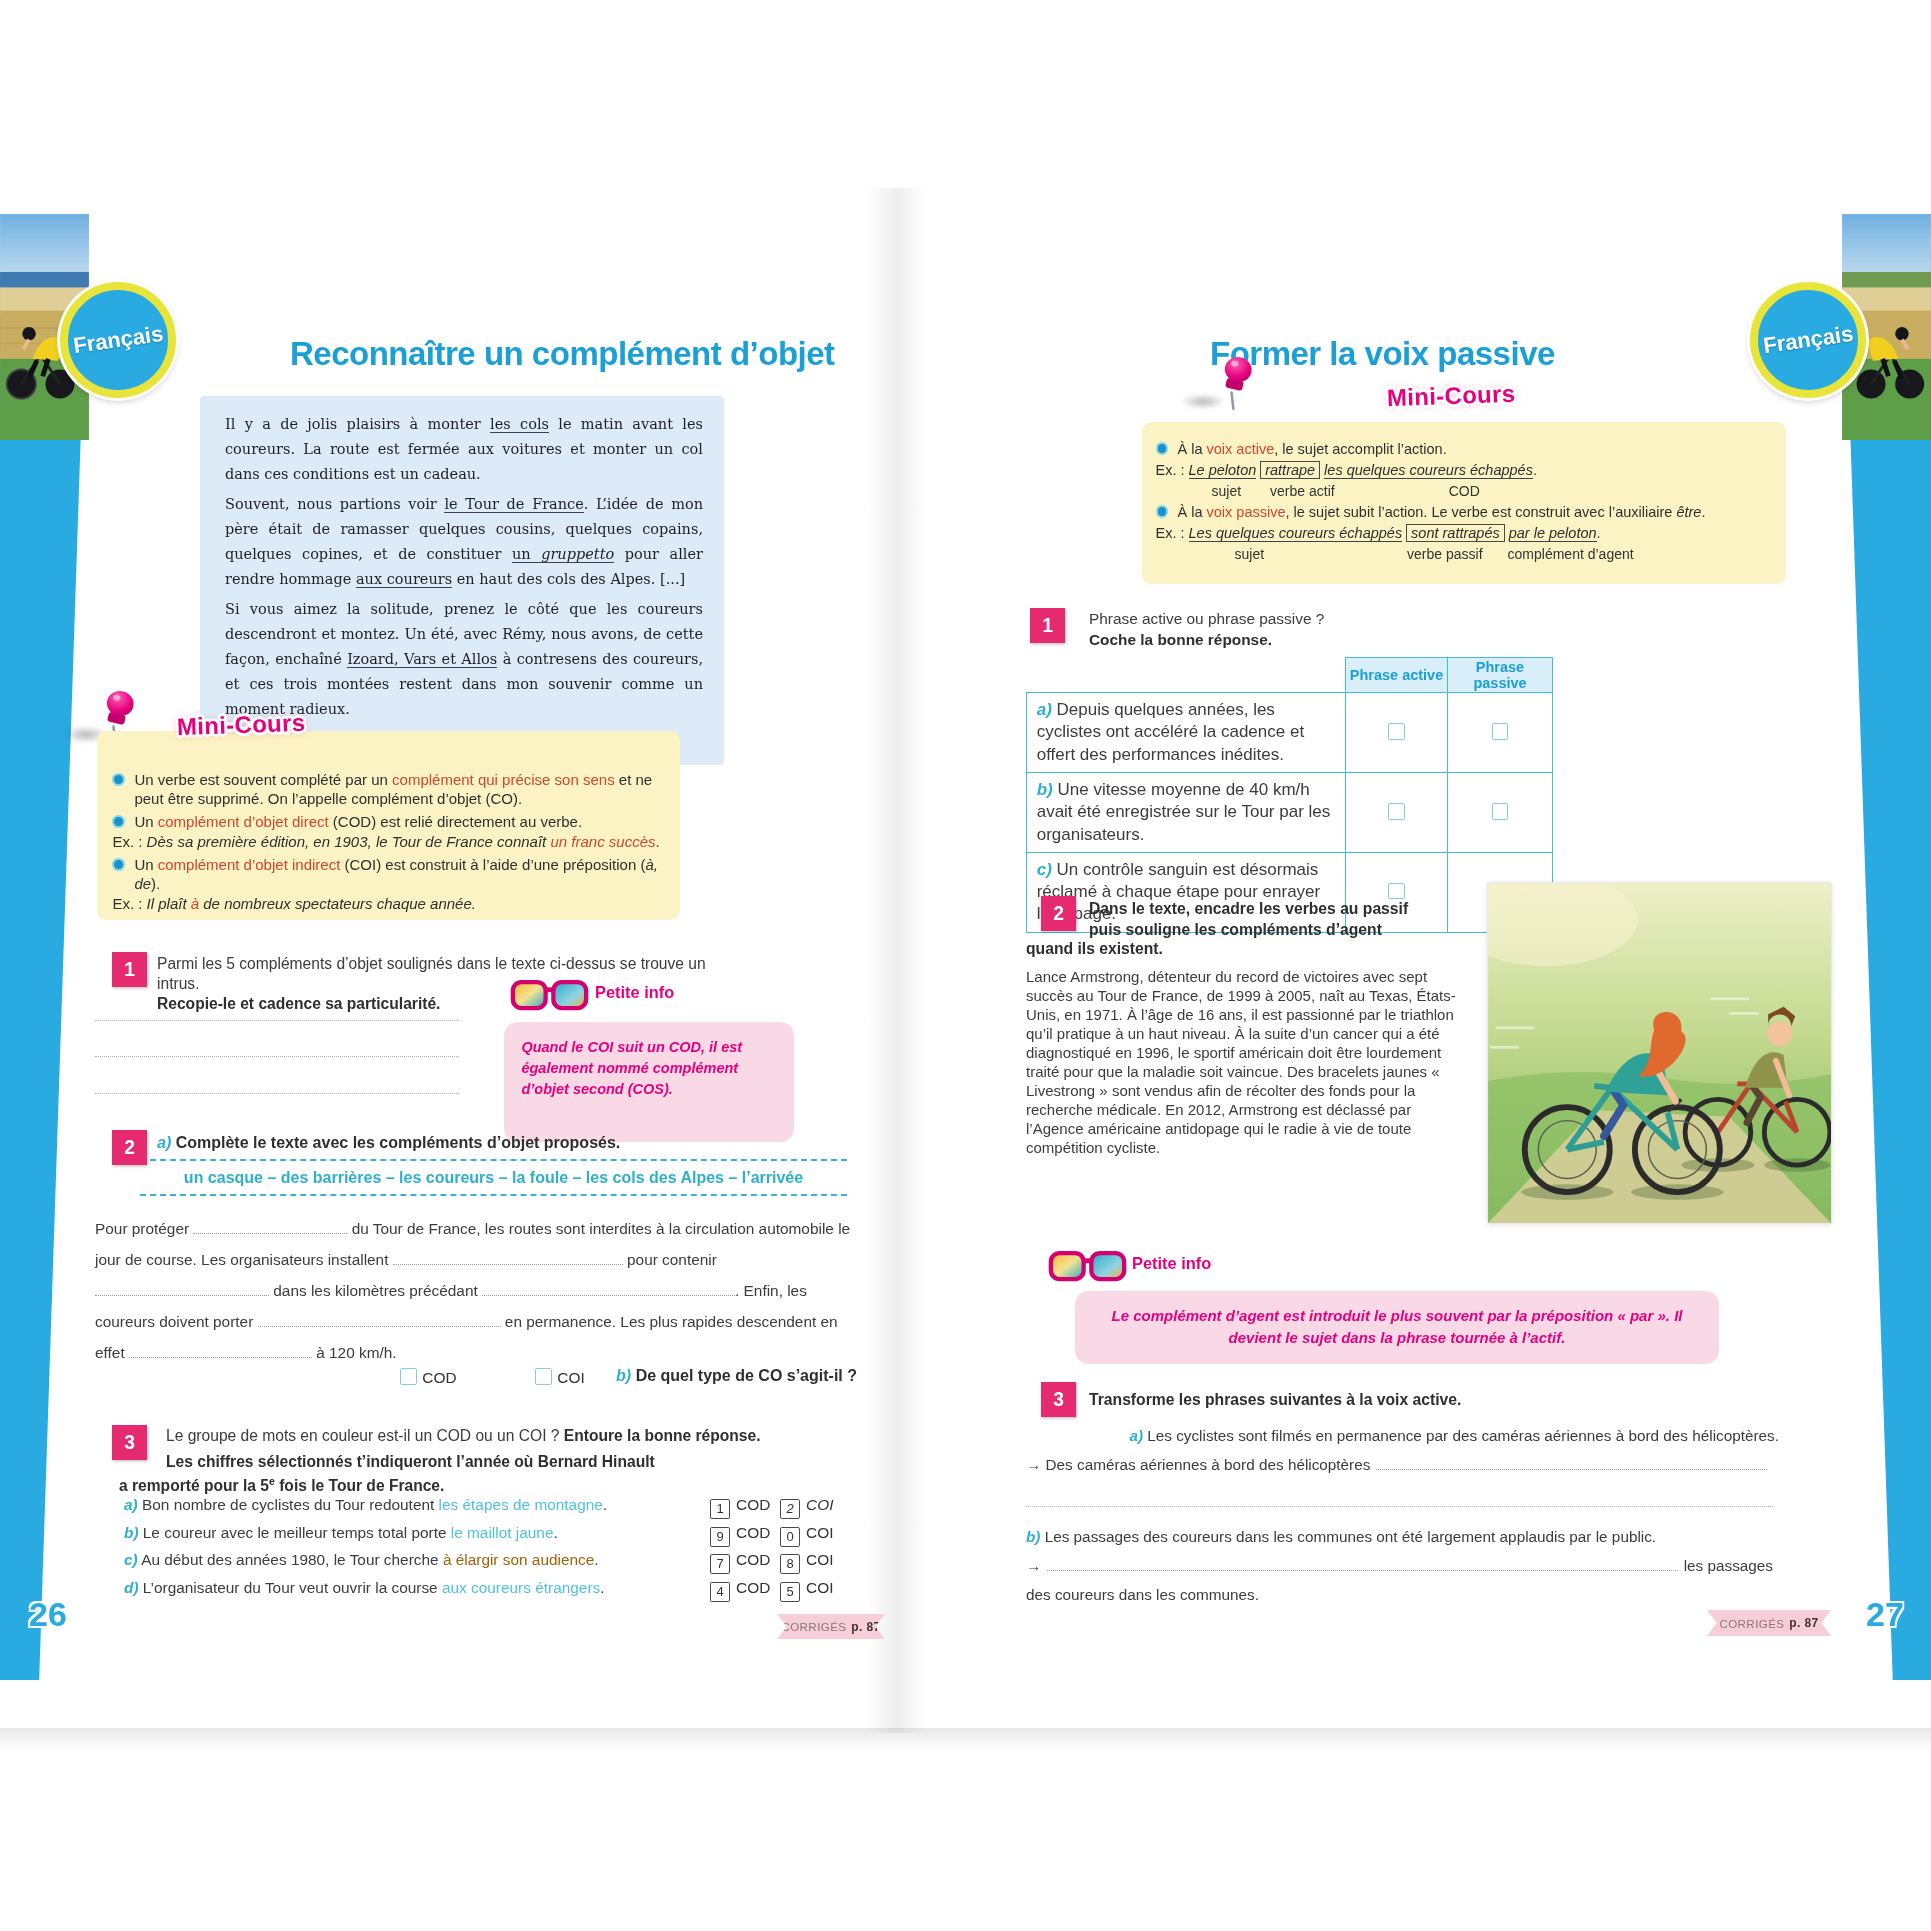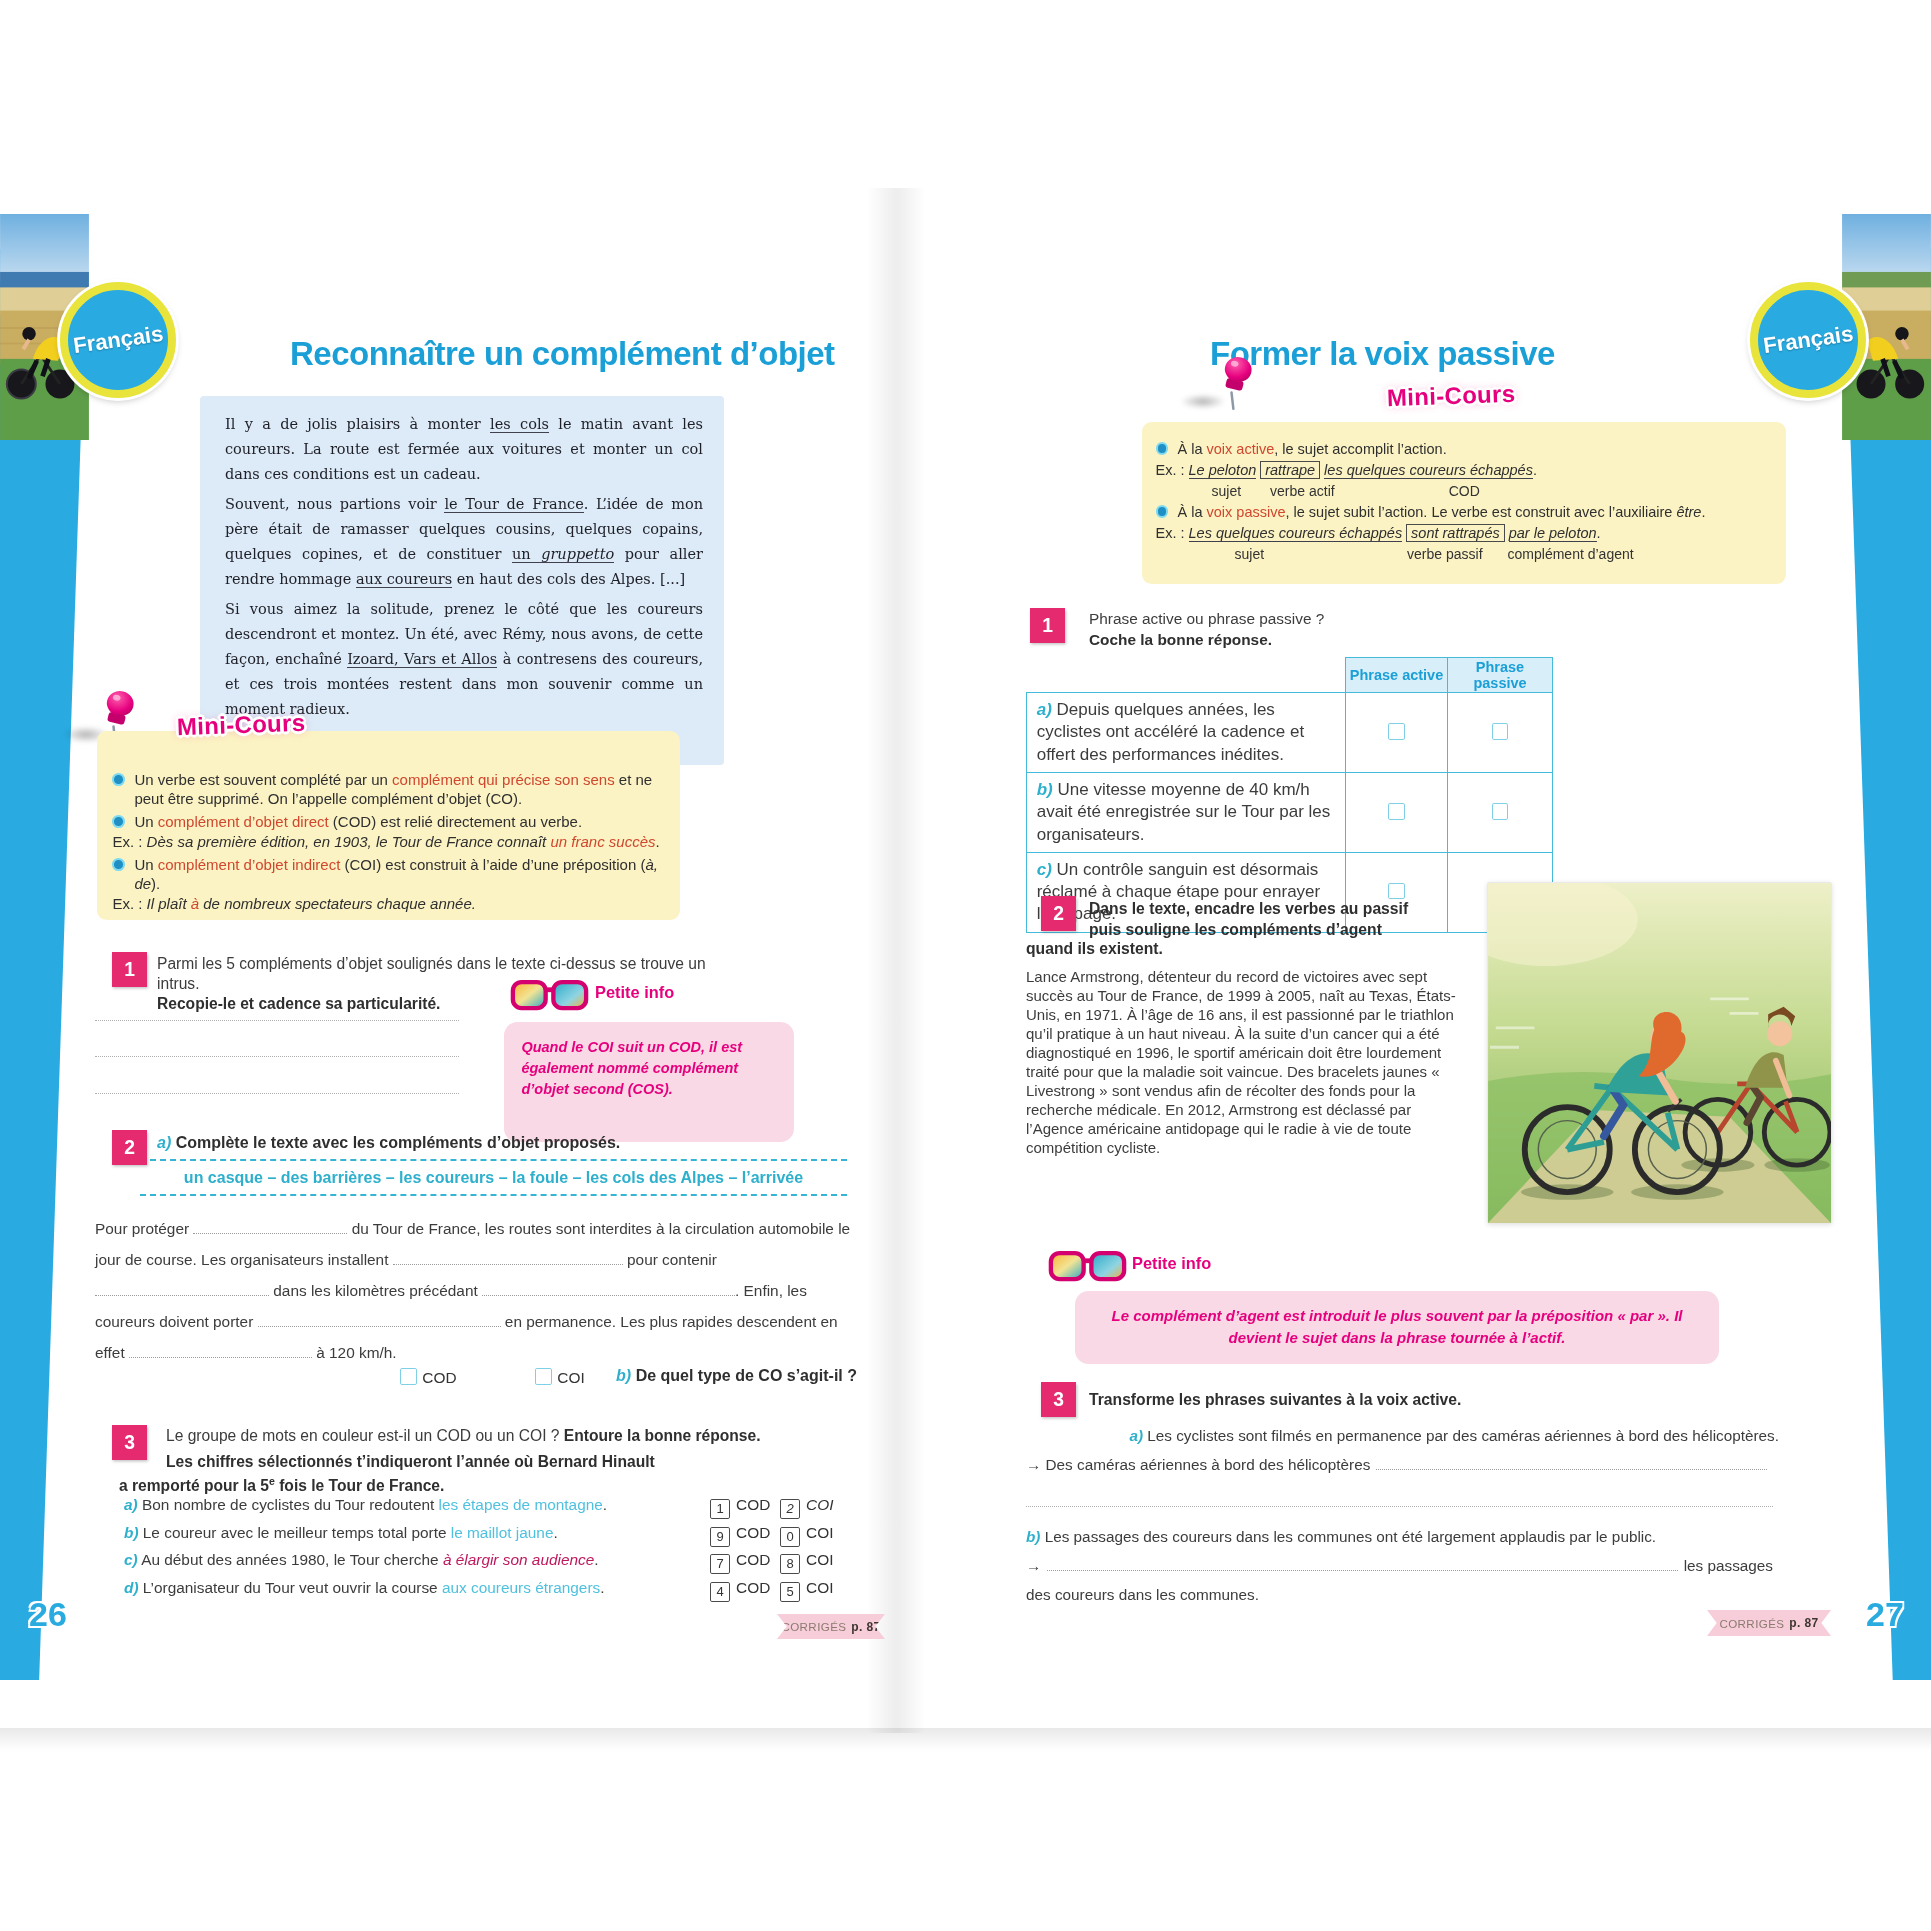--- a/index.html
+++ b/index.html
@@ -252,21 +252,21 @@
   <span class="teal-label">a)</span> <span>Bon nombre de cyclistes du Tour redoutent </span><span style="color:#4fc1de;">les étapes de montagne</span><span>.</span>
   <span class="abs" style="left:586px;top:0;"><span class="dbox">1</span><span class="dlabel">COD</span></span>
   <span class="abs" style="left:656px;top:0;font-style:italic;"><span class="dbox">2</span><span class="dlabel">COI</span></span>
 </div>
 <div class="abs" style="left:124px;top:1524px;width:745px;font-size:15.4px;">
   <span class="teal-label">b)</span> <span>Le coureur avec le meilleur temps total porte </span><span style="color:#4fc1de;">le maillot jaune</span><span>.</span>
   <span class="abs" style="left:586px;top:0;"><span class="dbox">9</span><span class="dlabel">COD</span></span>
   <span class="abs" style="left:656px;top:0;"><span class="dbox">0</span><span class="dlabel">COI</span></span>
 </div>
 <div class="abs" style="left:124px;top:1551px;width:745px;font-size:15.4px;">
-  <span class="teal-label">c)</span> <span>Au début des années 1980, le Tour cherche </span><span style="color:#be185d;font-style:italic;">à élargir son audience</span><span>.</span>
+  <span class="teal-label">c)</span> <span>Au début des années 1980, le Tour cherche </span><span style="color:#a16207;">à élargir son audience</span><span>.</span>
   <span class="abs" style="left:586px;top:0;"><span class="dbox">7</span><span class="dlabel">COD</span></span>
   <span class="abs" style="left:656px;top:0;"><span class="dbox">8</span><span class="dlabel">COI</span></span>
 </div>
 <div class="abs" style="left:124px;top:1579px;width:745px;font-size:15.4px;">
   <span class="teal-label">d)</span> <span>L’organisateur du Tour veut ouvrir la course </span><span style="color:#4fc1de;">aux coureurs étrangers</span><span>.</span>
   <span class="abs" style="left:586px;top:0;"><span class="dbox">4</span><span class="dlabel">COD</span></span>
   <span class="abs" style="left:656px;top:0;"><span class="dbox">5</span><span class="dlabel">COI</span></span>
 </div>
 
 <div class="abs ribbon" style="left:777px;top:1614px;width:108px;height:25px;">

